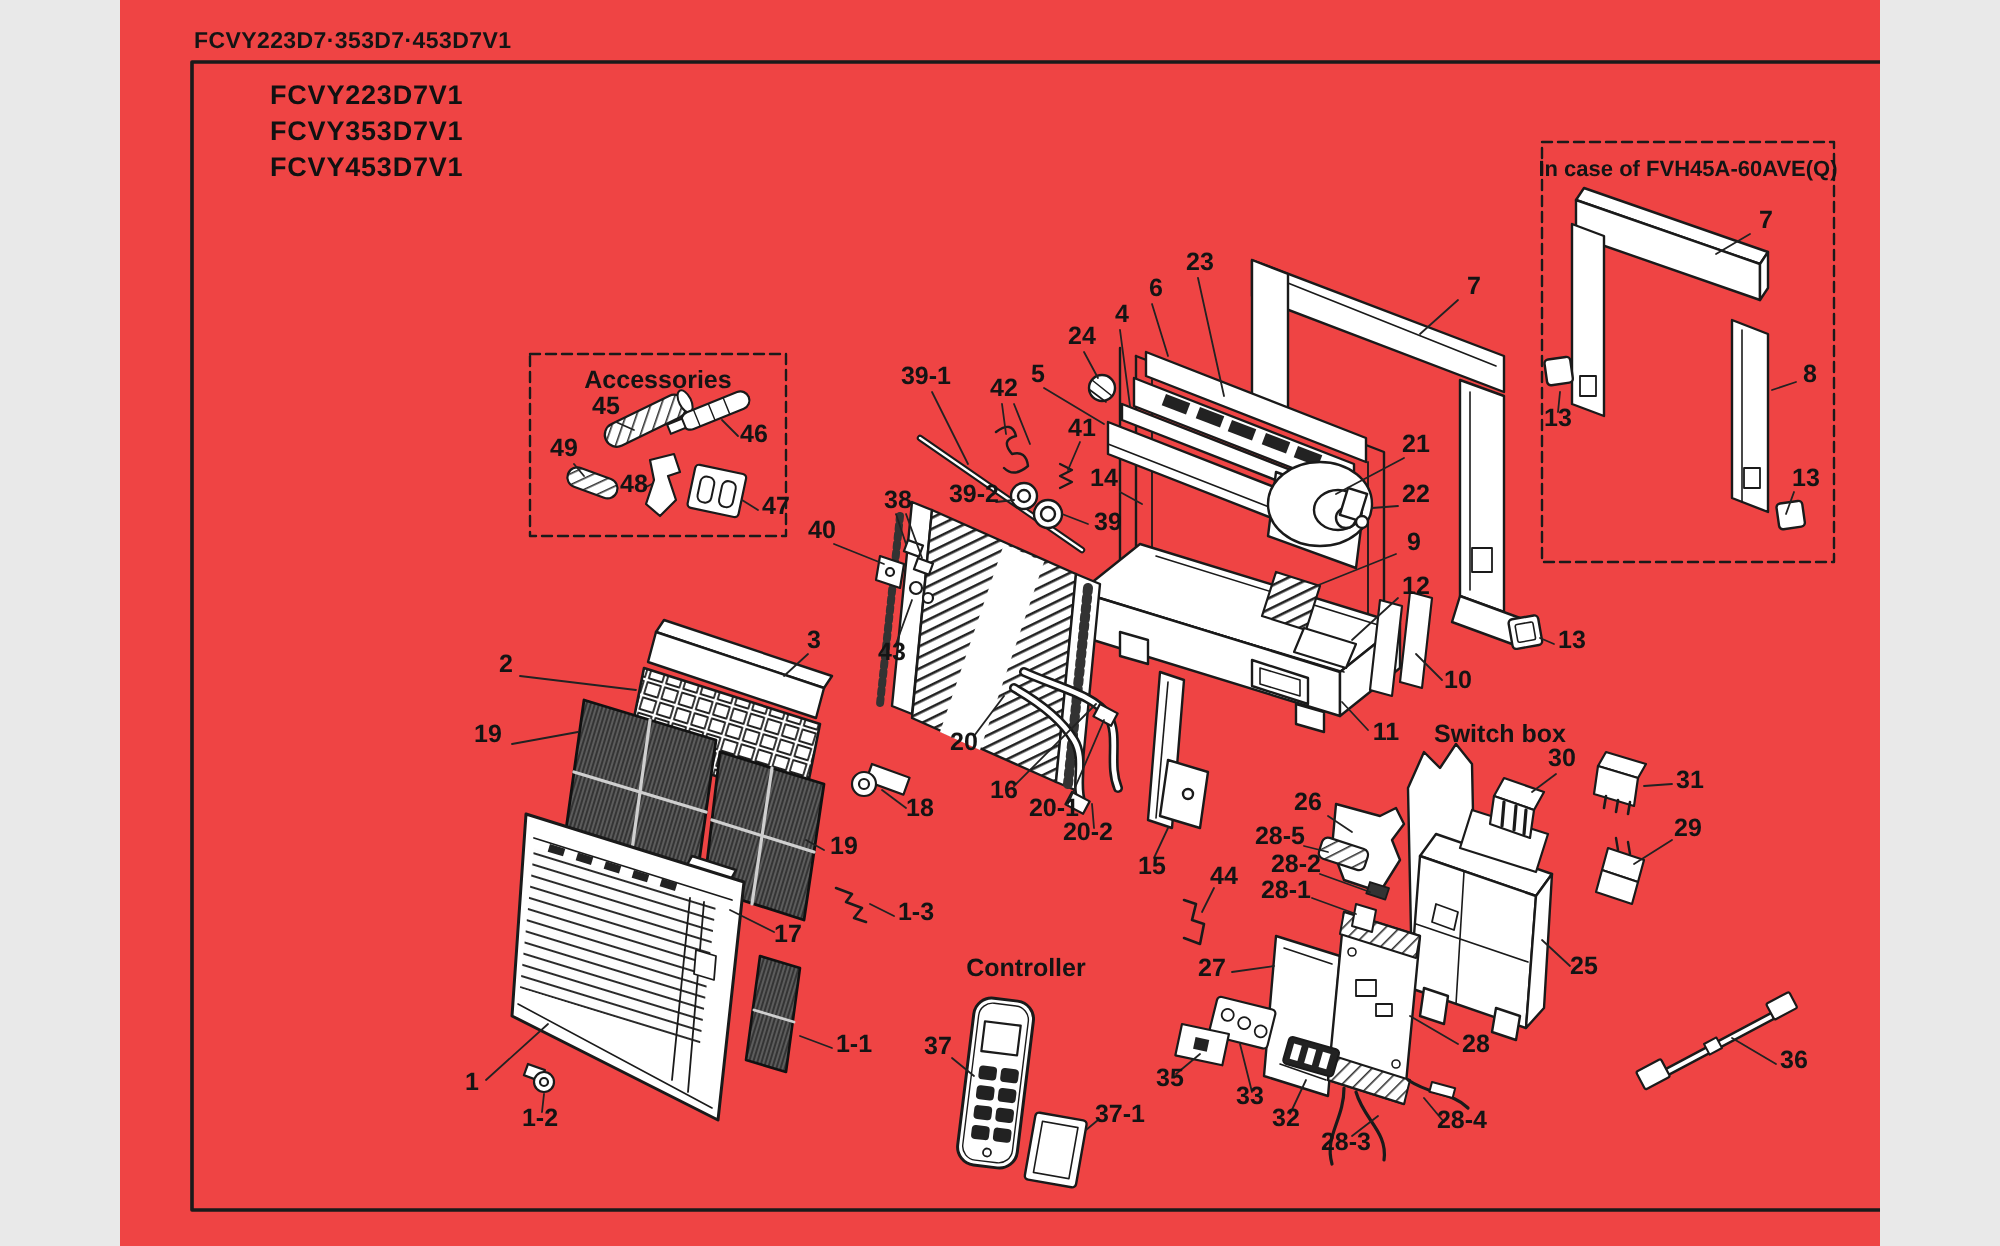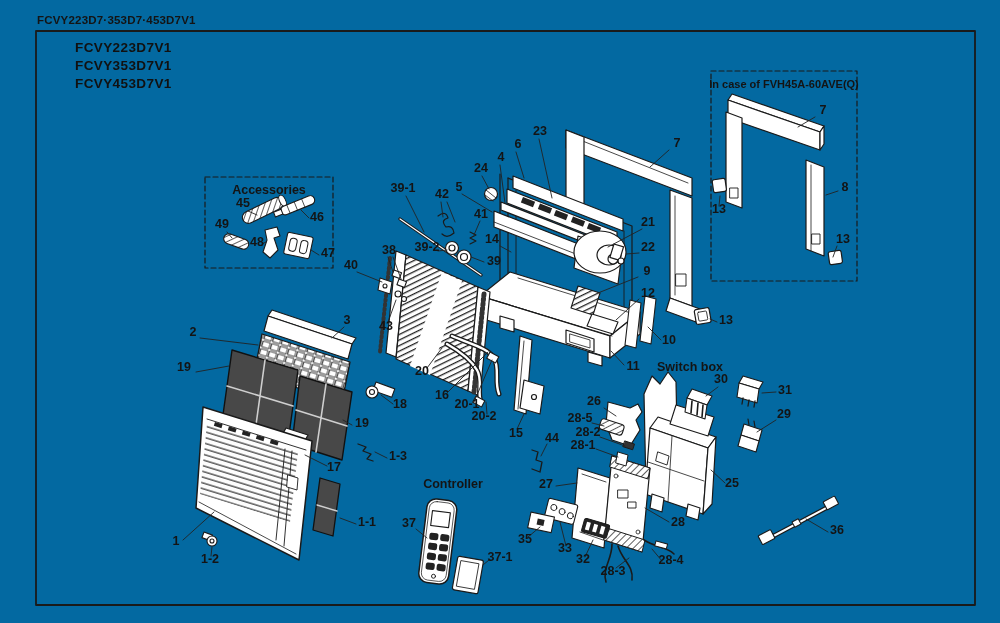--- a/index.html
+++ b/index.html
@@ -1,16 +1,16 @@
 <!DOCTYPE html>
 <html><head>
 <meta charset="utf-8">
 <style>
   html,body{margin:0;padding:0;background:#e9e9e9;}
-  .page{position:relative;width:1000px;height:623px;background:#0369a1;margin:0 auto;
+  .page{position:relative;width:880px;height:623px;background:#ef4444;margin:0 auto;
         font-family:"Liberation Sans",sans-serif;overflow:hidden;}
   svg{display:block}
   .hdr{font:700 11.5px "Liberation Sans",sans-serif;fill:#141414;letter-spacing:.2px}
   .mdl{font:700 13.5px "Liberation Sans",sans-serif;fill:#111;letter-spacing:.4px}
   .ttl{font:700 12.5px "Liberation Sans",sans-serif;fill:#141414}
   .ttl-sm{font:700 11px "Liberation Sans",sans-serif;fill:#141414}
   .lbl{font:700 12.5px "Liberation Sans",sans-serif;fill:#141414}
 </style>
 </head>
 <body>

